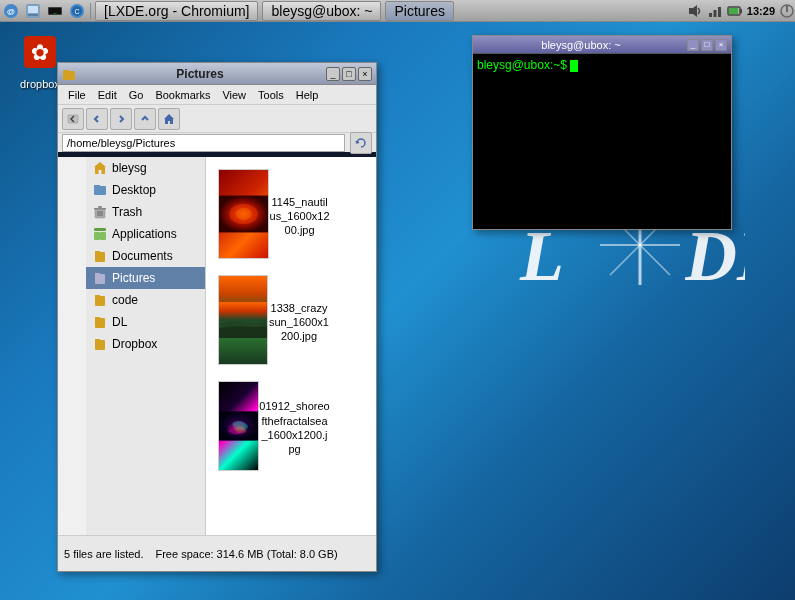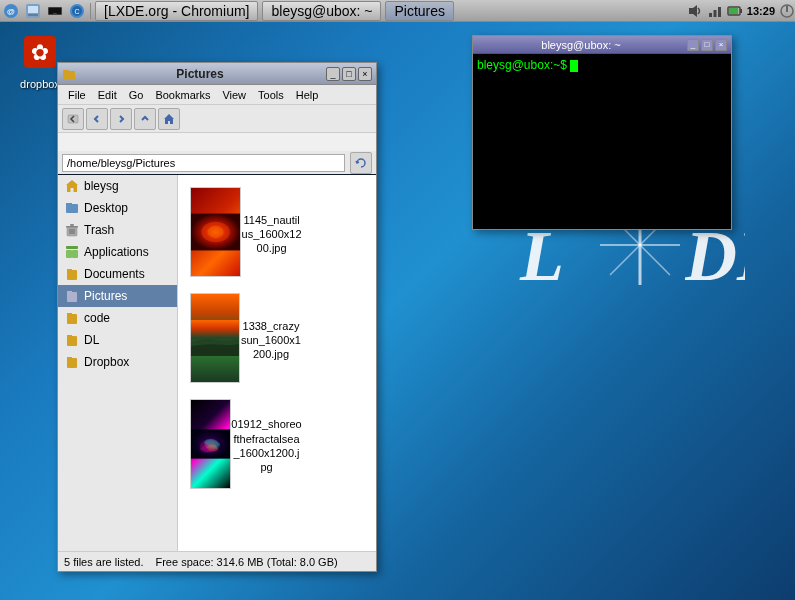--- a/index.html
+++ b/index.html
@@ -180,38 +180,38 @@
       font-size: 12px;
     }
 
     
     .addressbar {
       height: 24px;
       background: #e8e8e8;
       display: flex;
       align-items: center;
       padding: 2px 4px;
-      border-bottom: 1px solid #0f172a;
+      border-bottom: 5px solid #0f172a;
       gap: 5px;
-      margin-top: 18px;
     }
     .address-input {
       flex: 1;
       height: 18px;
       border: 1px solid #aaa;
       background: white;
       padding: 0 4px;
       font-size: 11px;
     }
 
     
     .fm-content {
       flex: 1;
       display: flex;
       overflow: hidden;
+      padding-left: 28px;
     }
 
     
     .sidebar {
       width: 120px;
       background: #e8e8e8;
       border-right: 1px solid #ccc;
       overflow-y: auto;
       flex-shrink: 0;
     }
@@ -264,21 +264,21 @@
     .file-name {
       font-size: 11px;
       text-align: center;
       margin-top: 4px;
       word-break: break-all;
       line-height: 1.3;
     }
 
     
     .statusbar {
-      height: 20px;
+      height: 36px;
       background: #e8e8e8;
       border-top: 1px solid #ccc;
       display: flex;
       align-items: center;
       padding: 0 6px;
       font-size: 11px;
       gap: 12px;
     }
 
     

